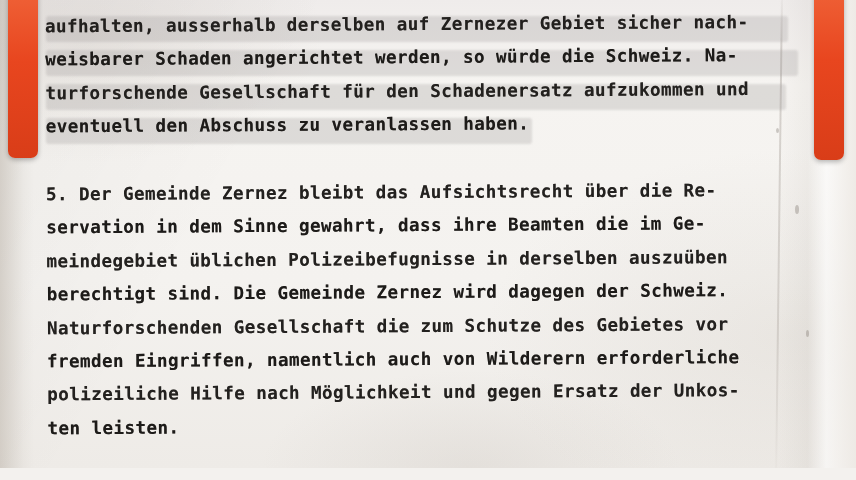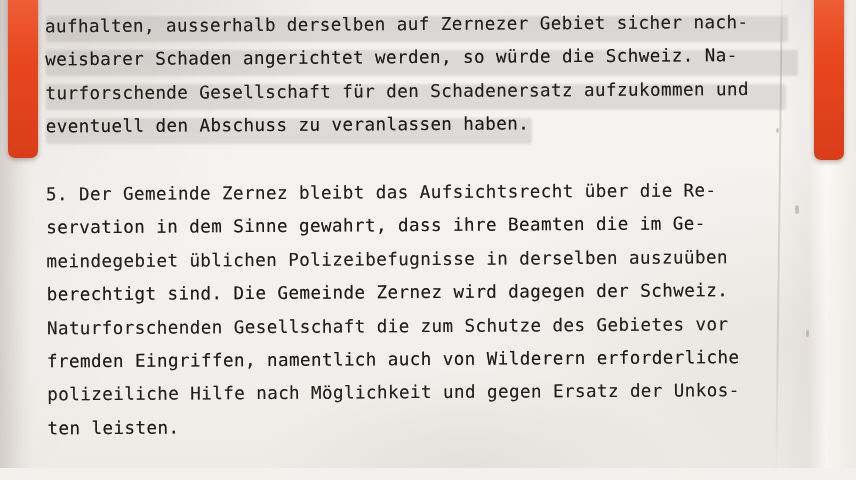--- a/index.html
+++ b/index.html
@@ -15,20 +15,21 @@
   }
 
   #page {
     position: relative;
     width: 856px;
     height: 468px;
     background:
       linear-gradient(120deg, rgba(0,0,0,0.035) 0%, rgba(0,0,0,0) 30%),
       linear-gradient(180deg, #efeceb 0%, #f6f4f1 18%, #f4f2ef 60%, #eeebe7 100%);
     overflow: hidden;
+    font-weight: bold;
   }
 
   
   #page::before {
     content: "";
     position: absolute;
     inset: 0;
     background:
       radial-gradient(ellipse 340px 180px at 10% 8%, rgba(190,180,170,0.22), rgba(0,0,0,0) 70%),
       radial-gradient(ellipse 420px 260px at 92% 72%, rgba(196,188,178,0.20), rgba(0,0,0,0) 72%),

